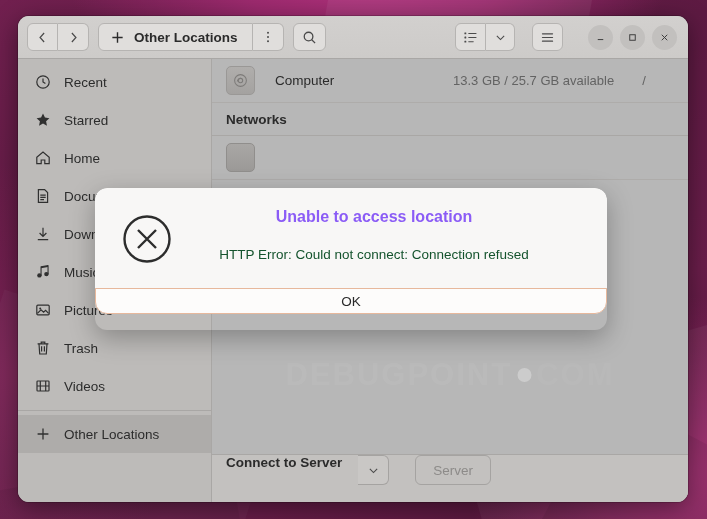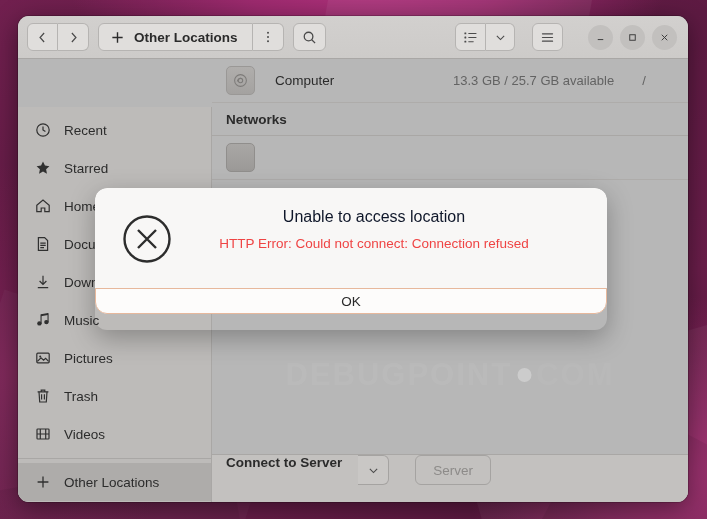--- a/index.html
+++ b/index.html
@@ -126,21 +126,20 @@
   
   #body { flex: 1 1 auto; display: flex; min-height: 0; }
 
   #sidebar {
     width: 194px;
     flex: 0 0 194px;
     background: #bdbbb9;
     border-right: 1px solid #a9a7a5;
     padding-top: 4px;
     overflow: hidden;
-    margin-top: 48px;
   }
   .side-item {
     height: 38px;
     display: flex;
     align-items: center;
     gap: 13px;
     padding: 0 12px 0 16px;
     color: #2c2c2c;
     font-size: 13.5px;
     cursor: pointer;
@@ -335,27 +334,27 @@
   }
   #dialog-error-icon {
     flex: 0 0 52px;
     width: 52px; height: 52px;
     margin-top: 5px;
     color: #2d2d2d;
   }
   #dialog-text { flex: 1 1 auto; text-align: center; padding-right: 22px; }
   #dialog-title {
     font-size: 16px;
-    font-weight: normal;
-    color: #0f172a;
-    margin-bottom: 10px;
+    font-weight: bold;
+    color: #8b5cf6;
+    margin-bottom: 21px;
   }
   #dialog-detail {
     font-size: 13.5px;
-    color: #ef4444;
+    color: #14532d;
   }
   #dialog-actions {
     background: #fdfcfb;
     border-top: 1px solid #e7b89c;
     border-left: 1px solid #e7b89c;
     border-right: 1px solid #e7b89c;
     border-bottom: 1px solid #e7b89c;
     border-radius: 0 0 12px 12px;
     height: 26px;
     display: flex;

